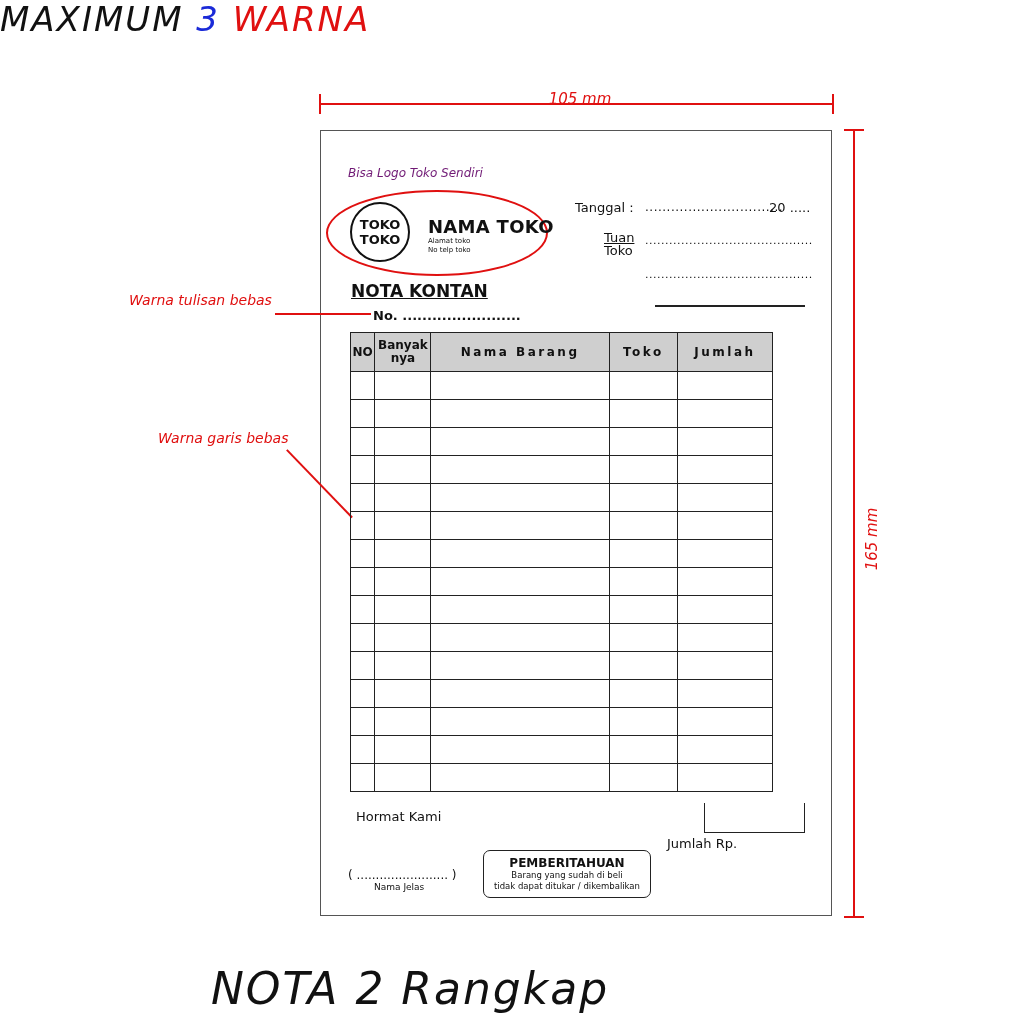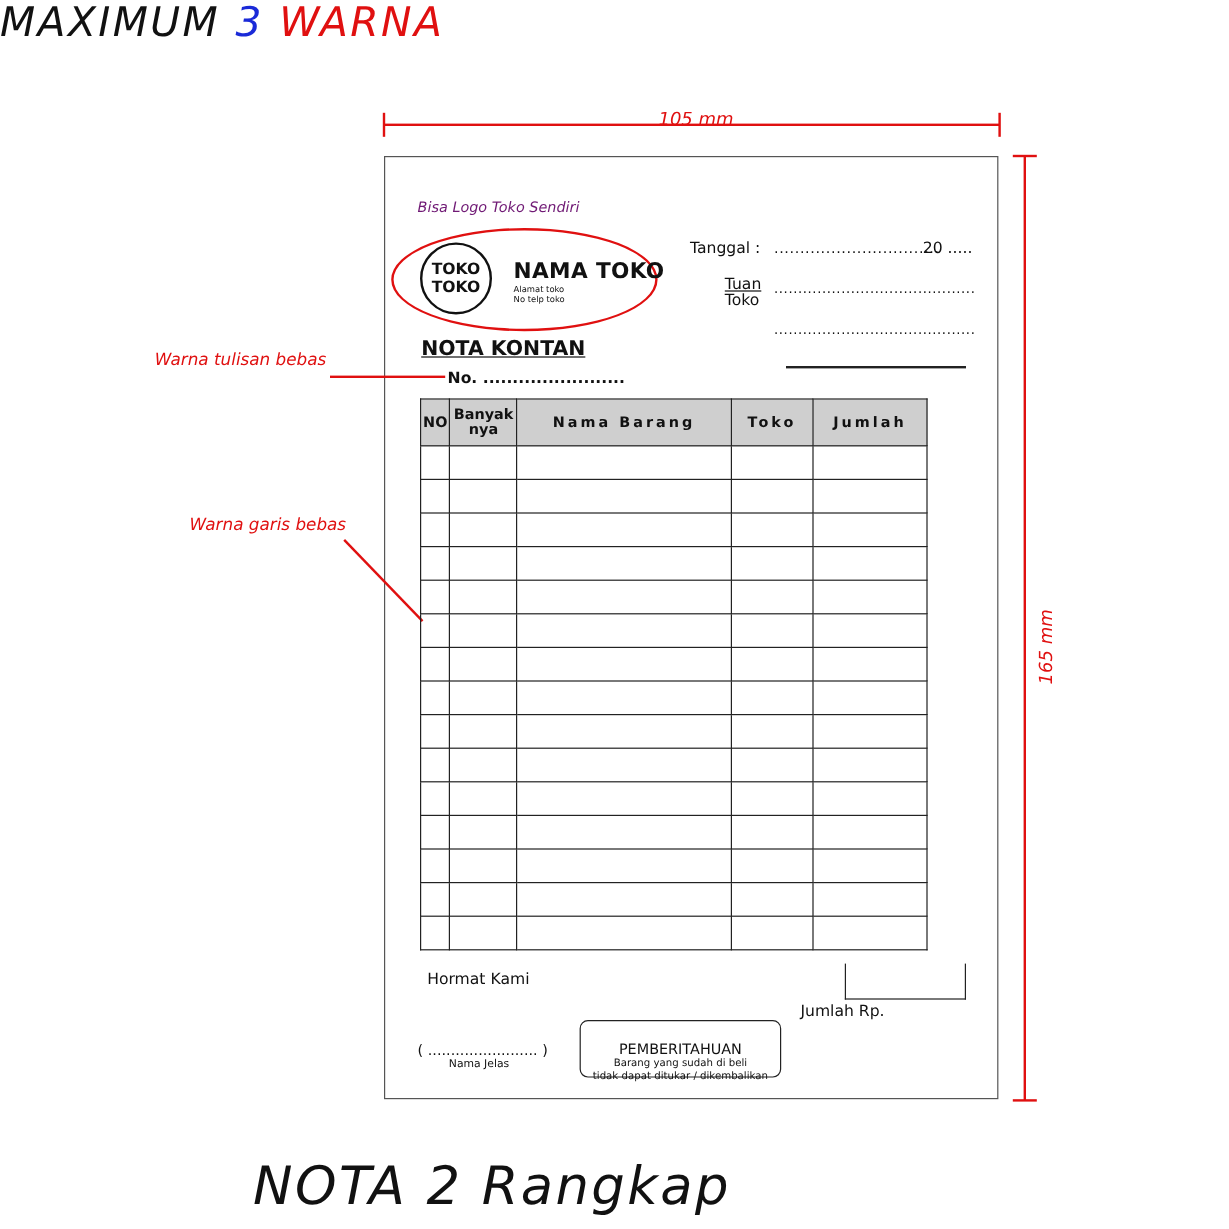--- a/index.html
+++ b/index.html
@@ -26,21 +26,21 @@
   .nota-no { left:373px; top:308px; font-size:13px; font-weight:bold; }
   .ann-line { background:#e01010; height:1.5px; transform-origin:left center; }
   .ann-text { font-size:14px; font-style:italic; color:#e01010; }
   table.items { position:absolute; left:350px; top:332px; width:423px; border-collapse:collapse; }
   table.items th, table.items td { border:1.5px solid #222; padding:0; }
   table.items th { background:#cfcfcf; height:38px; font-size:12px; font-weight:bold; letter-spacing:2.5px; line-height:13px; }
   table.items th.th-no, table.items th.th-qty { letter-spacing:0; }
   table.items td { height:27px; }
   .total-box { left:704px; top:803px; width:101px; height:30px; border:1.5px solid #222; border-top:none; box-sizing:border-box; }
   .notice { left:483px; top:850px; width:168px; height:48px; border:1.5px solid #222; border-radius:7px; box-sizing:border-box; text-align:center; }
-  .notice .n-title { font-size:12px; font-weight:normal; margin-top:16px; line-height:14px; }
+  .notice .n-title { font-size:12px; font-weight:bold; margin-top:5px; line-height:14px; }
   .notice .n-body { font-size:8.5px; line-height:11px; }
   .bottom-title { left:0; width:820px; top:963px; text-align:center; font-size:44px; font-style:italic; letter-spacing:2px; line-height:52px; }
 </style>
 </head>
 <body>
 
 <div class="abs title-top">
   <span>MAXIMUM</span>
   <span class="c-blue">3</span>
   <span class="c-red">WARNA</span>

